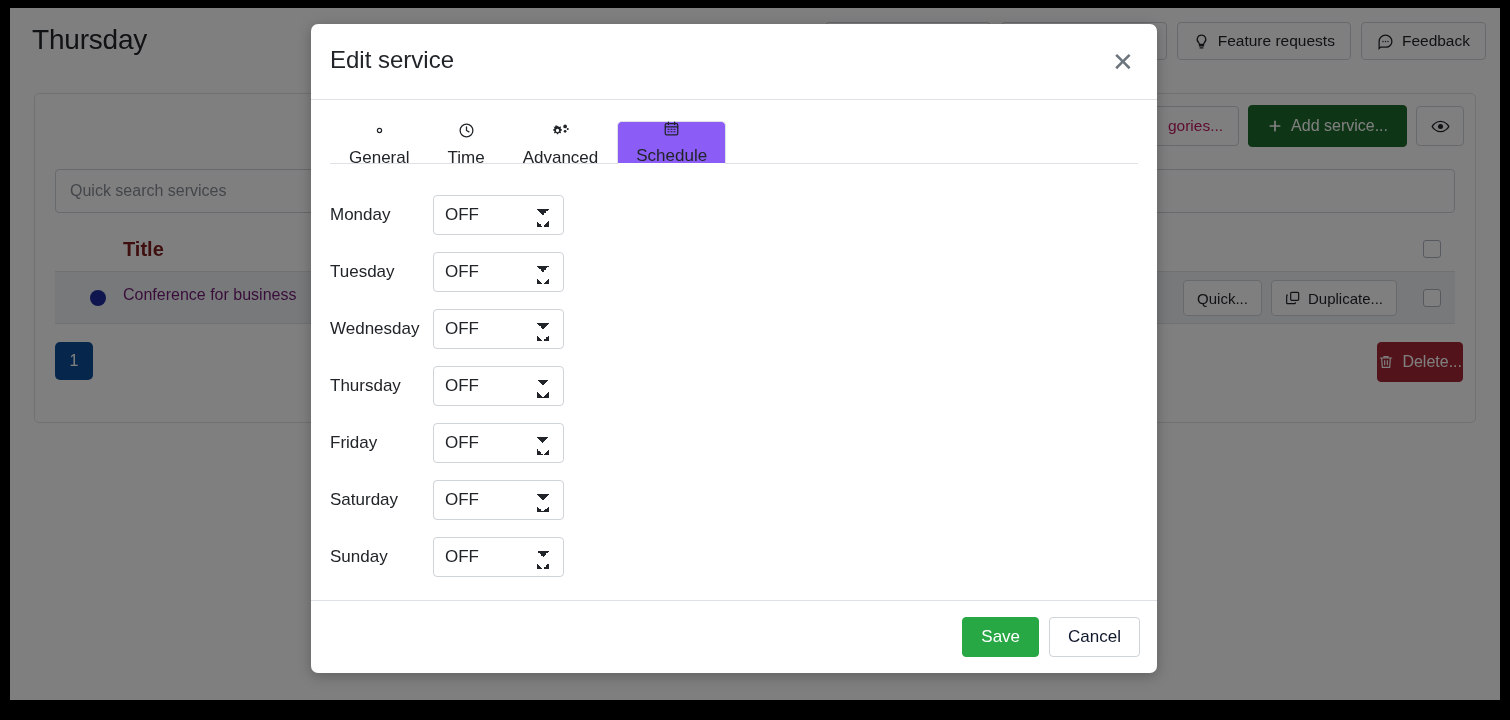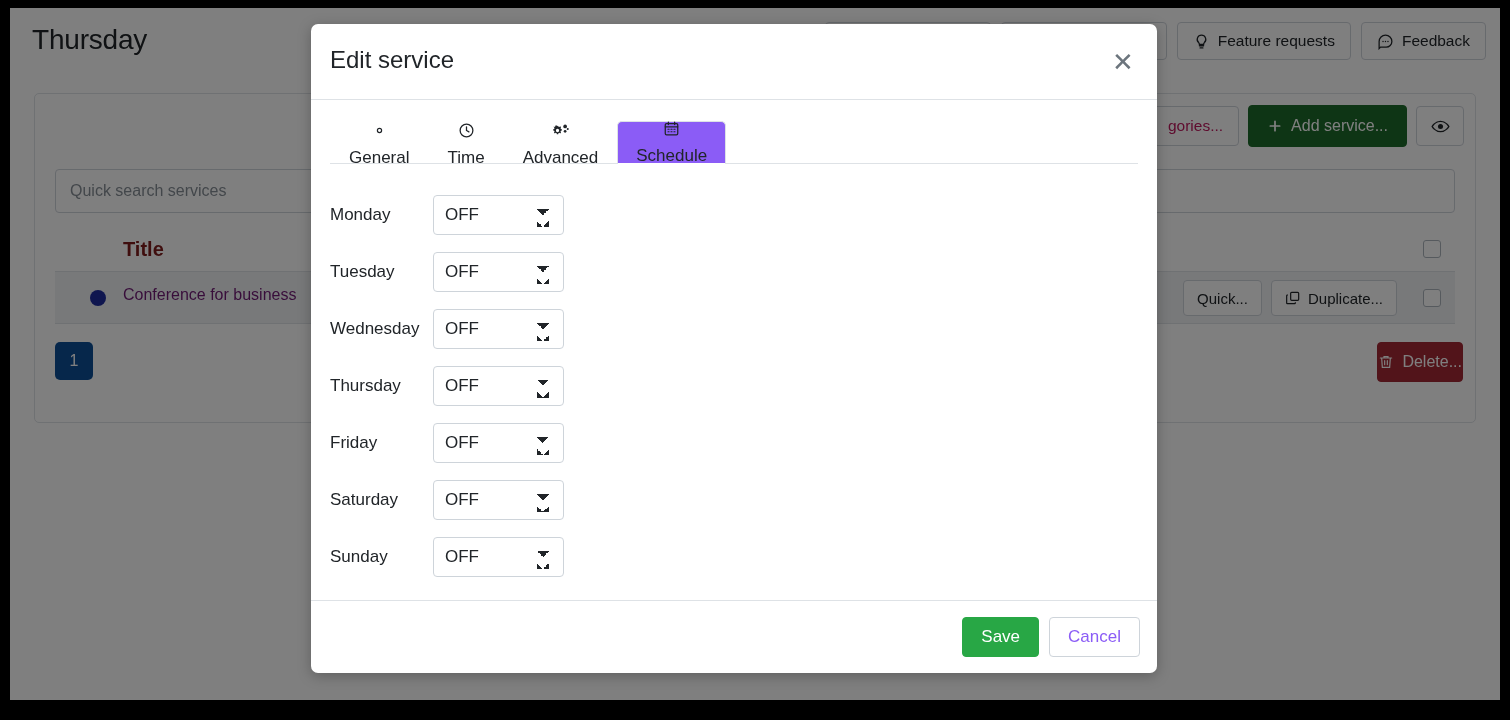--- a/index.html
+++ b/index.html
@@ -373,21 +373,21 @@
     font-size: 17px;
     cursor: pointer;
     font-family: "Liberation Sans", sans-serif;
   }
   .btn-cancel {
     height: 40px;
     padding: 0 18px;
     background: #fff;
     border: 1px solid #ced4da;
     border-radius: 4px;
-    color: #8b5cf6;
+    color: #0f172a;
     font-size: 17px;
     cursor: pointer;
     font-family: "Liberation Sans", sans-serif;
   }
 
   svg { display: block; flex: 0 0 auto; }
 </style>
 </head>
 <body>
 

